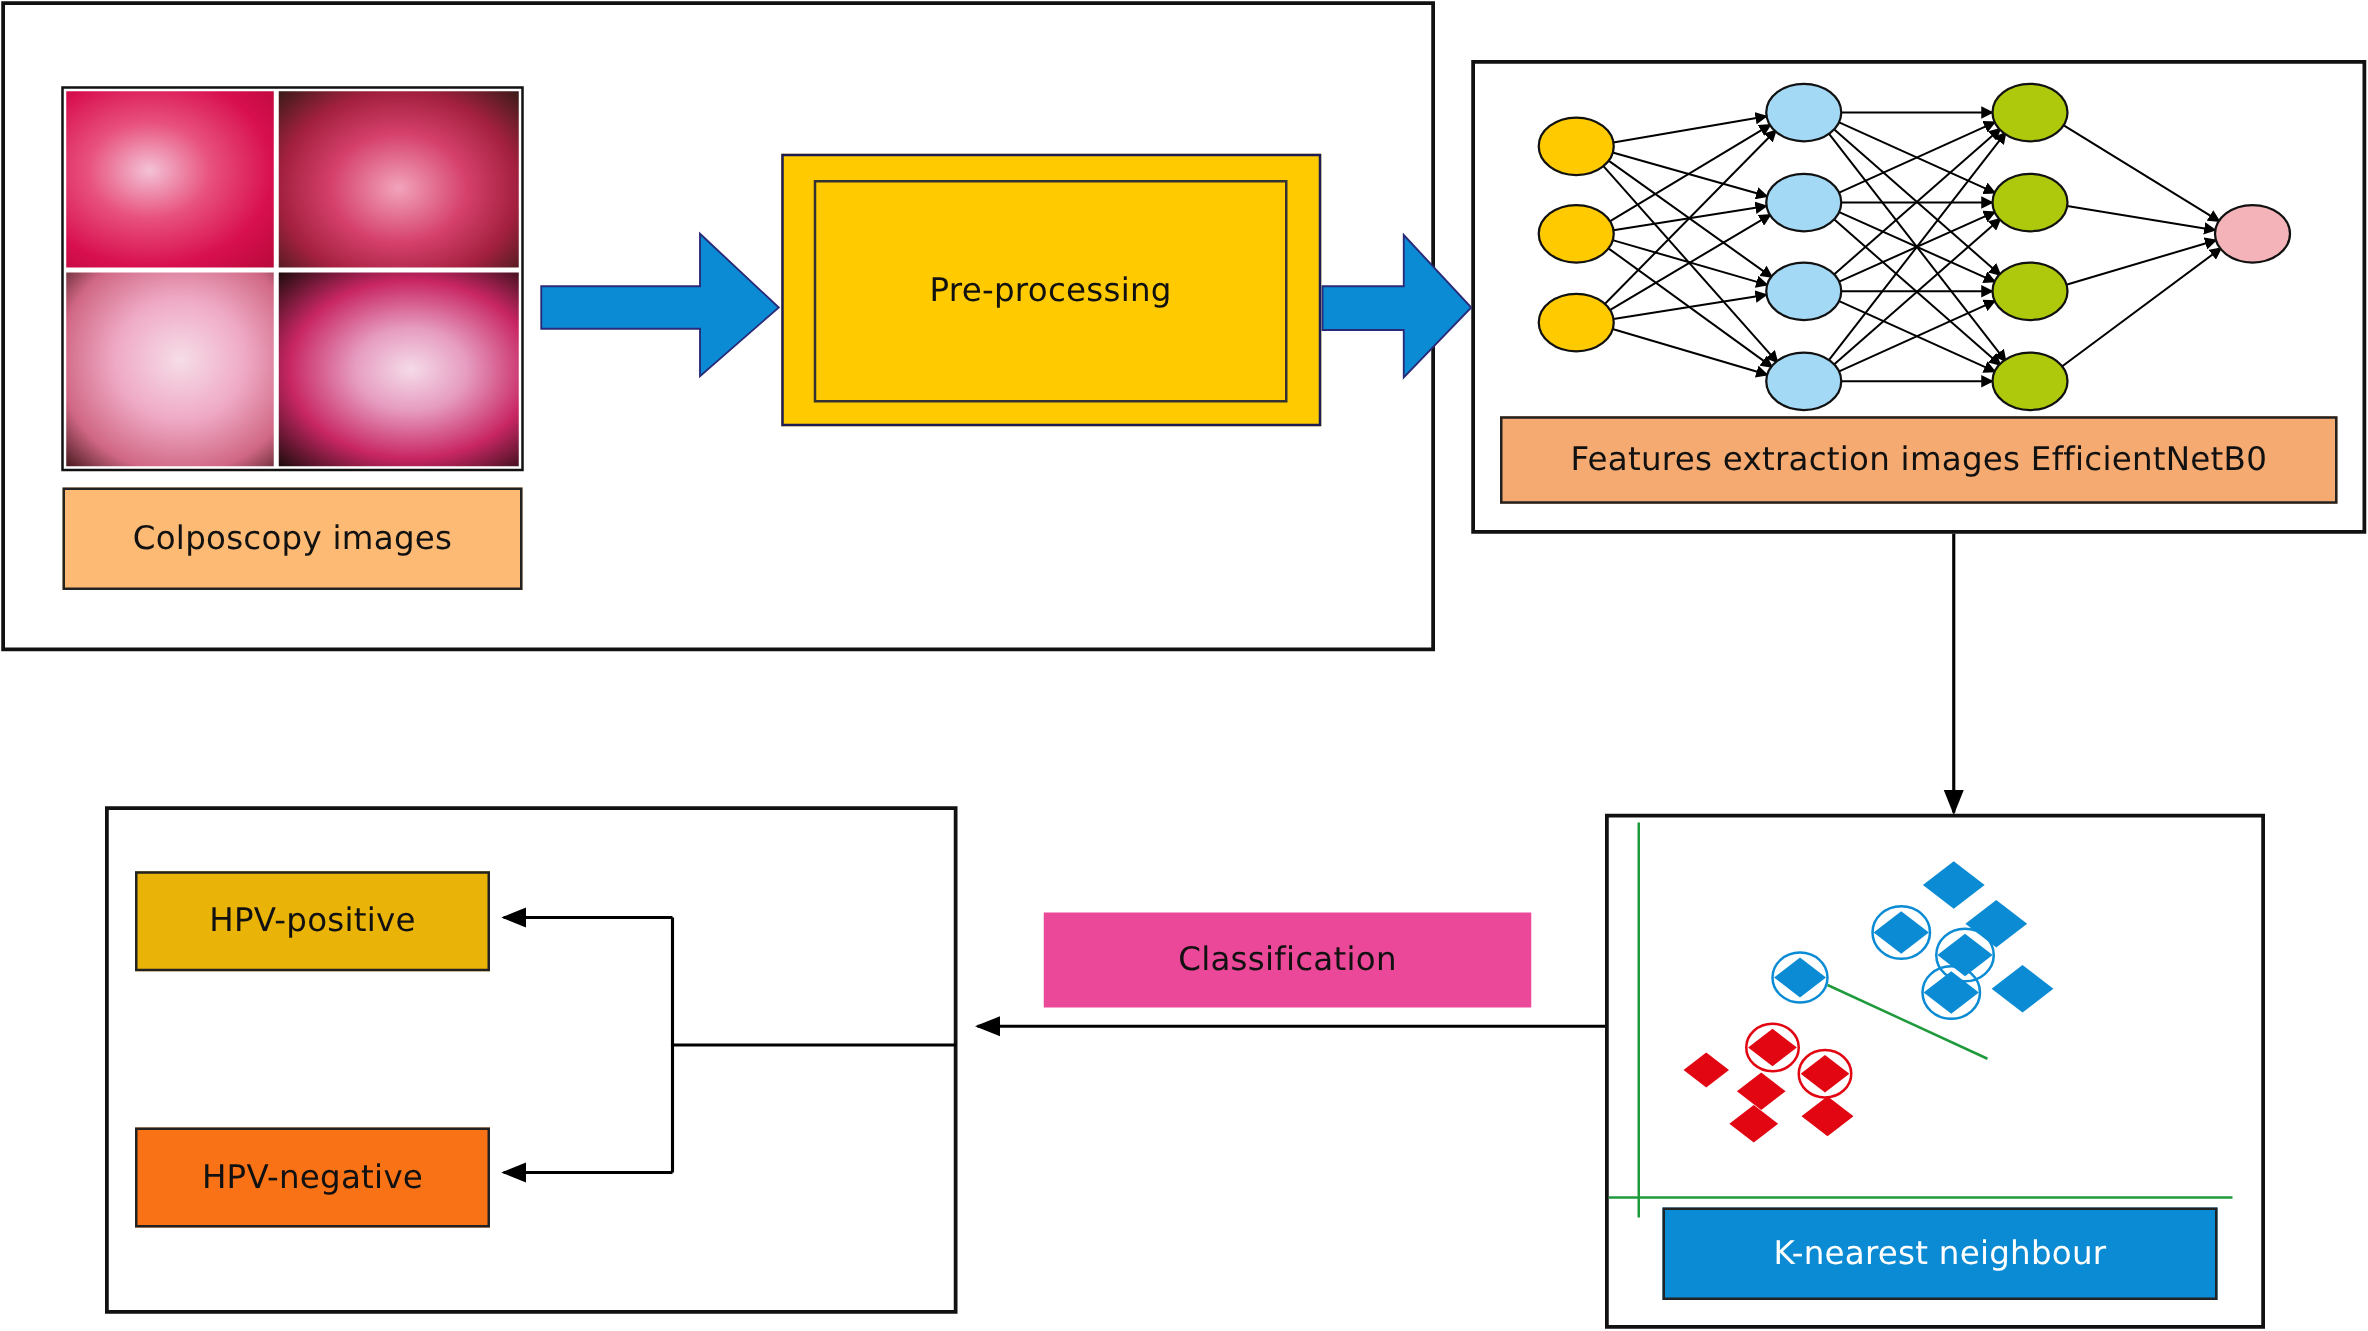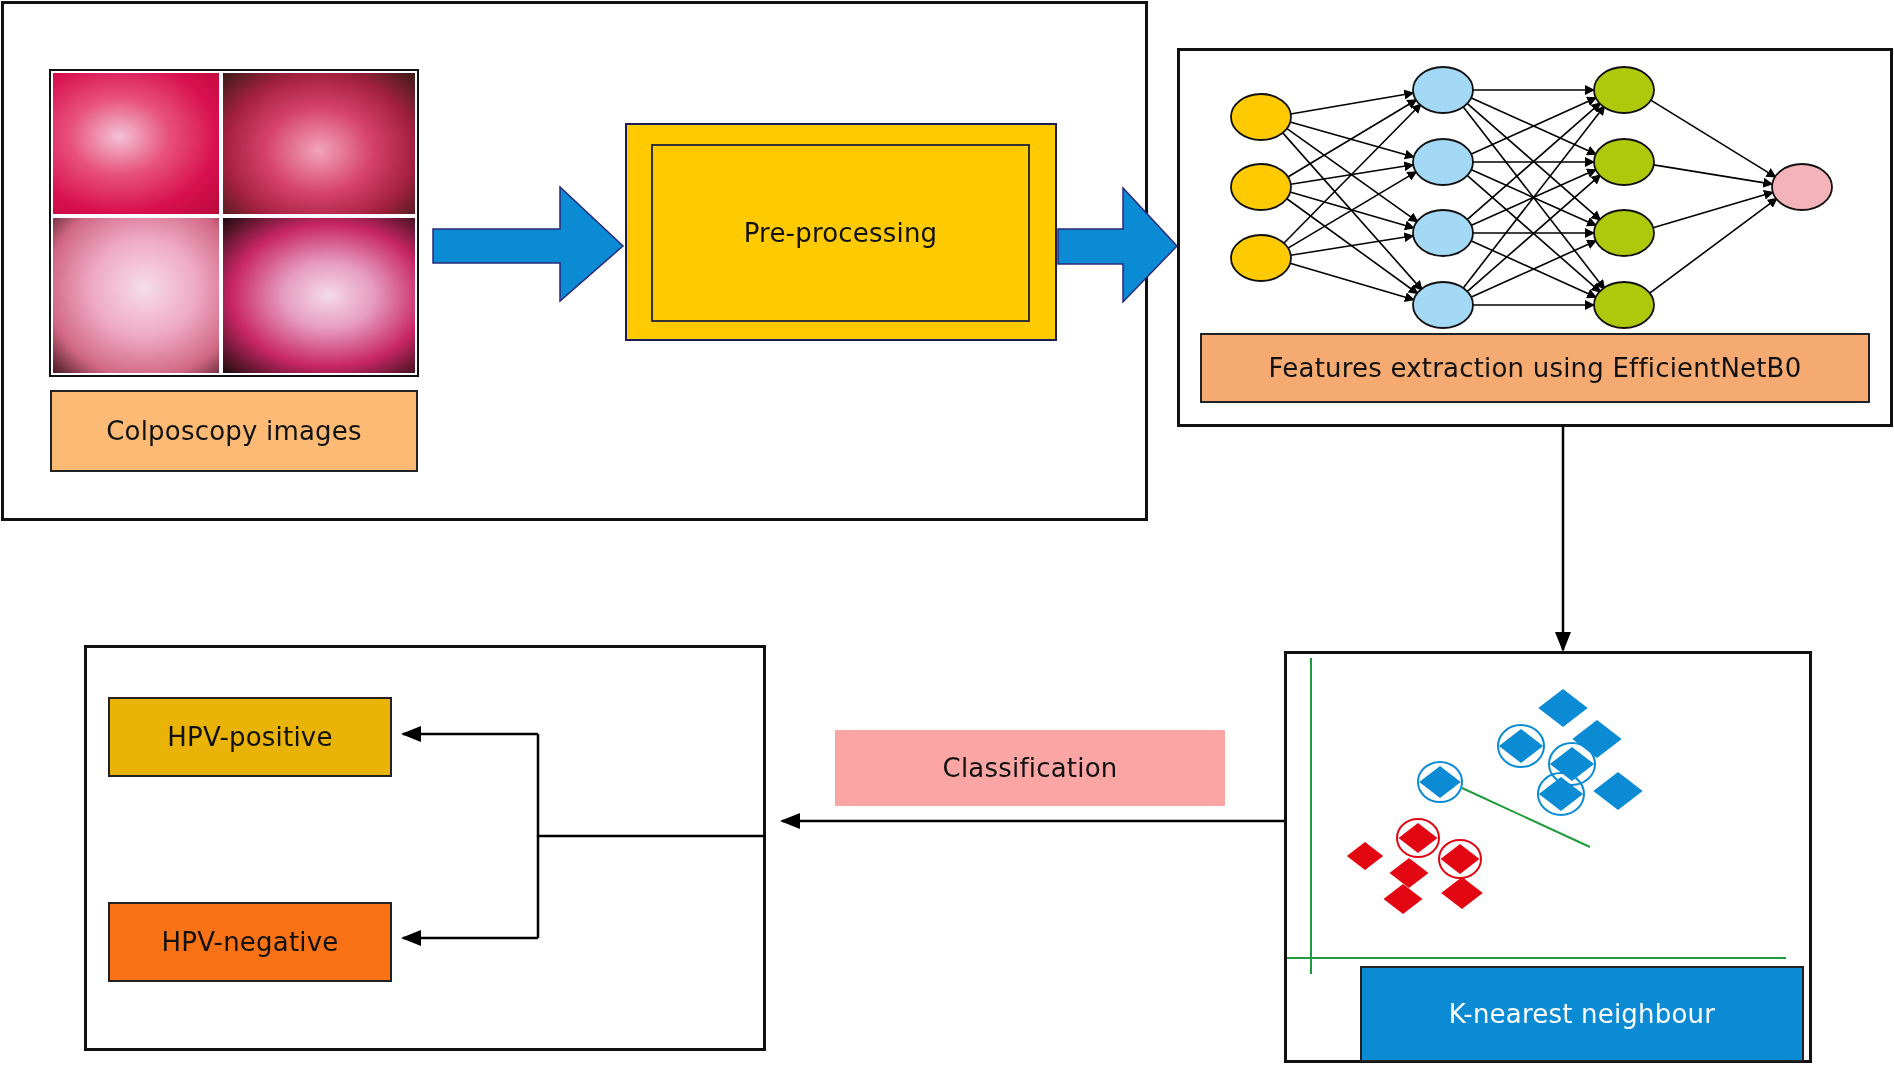--- a/index.html
+++ b/index.html
@@ -27,29 +27,29 @@
 </div>
 
 <div class="abs" style="left:625px;top:123px;width:432px;height:218px;background:#ffcb00;border:2px solid #1d1d55;text-align:right;">
   <div class="abs label" style="left:24px;top:19px;width:379px;height:178px;background:#ffcb00;border:2px solid #333;">
     <span>Pre-processing</span>
   </div>
 </div>
 
 <div class="abs frame" style="left:1177px;top:48px;width:716px;height:379px;"></div>
 <div class="abs label" style="left:1200px;top:333px;width:670px;height:70px;background:#f4aa70;">
-  <span>Features extraction using EfficientNetB0</span>
+  <span>Features extraction images EfficientNetB0</span>
 </div>
 
 <div class="abs frame" style="left:1284px;top:651px;width:528px;height:412px;"></div>
-<div class="abs label" style="left:1360px;top:966px;width:444px;height:96px;background:#0a8bd4;color:#fff;">
+<div class="abs label" style="left:1330px;top:966px;width:444px;height:74px;background:#0a8bd4;color:#fff;">
   <span>K-nearest neighbour</span>
 </div>
 
-<div class="abs label" style="left:835px;top:730px;width:390px;height:76px;background:#fca5a5;border:none;">
+<div class="abs label" style="left:835px;top:730px;width:390px;height:76px;background:#ec4899;border:none;">
   <span>Classification</span>
 </div>
 
 <div class="abs frame" style="left:84px;top:645px;width:682px;height:406px;"></div>
 <div class="abs label" style="left:108px;top:697px;width:284px;height:80px;background:#eab308;">
   <span>HPV-positive</span>
 </div>
 <div class="abs label" style="left:108px;top:902px;width:284px;height:80px;background:#f97316;">
   <span>HPV-negative</span>
 </div>

